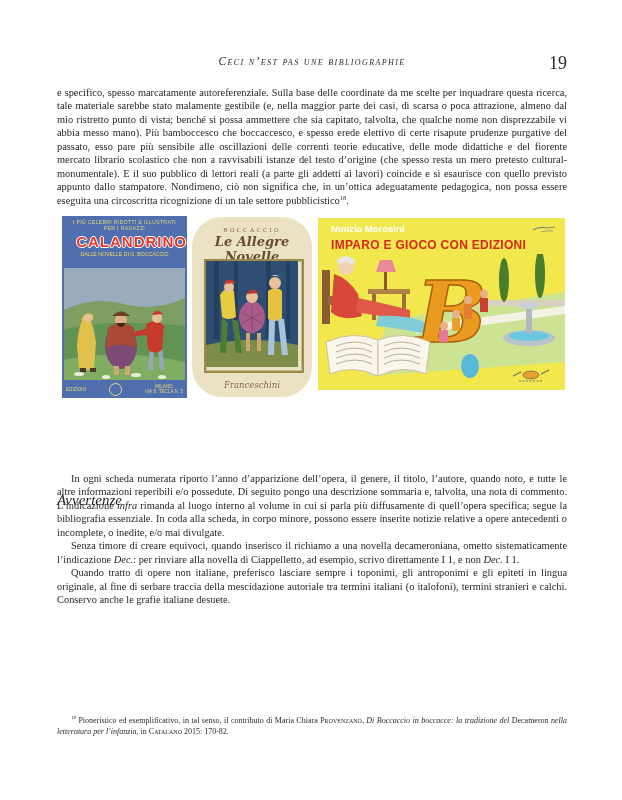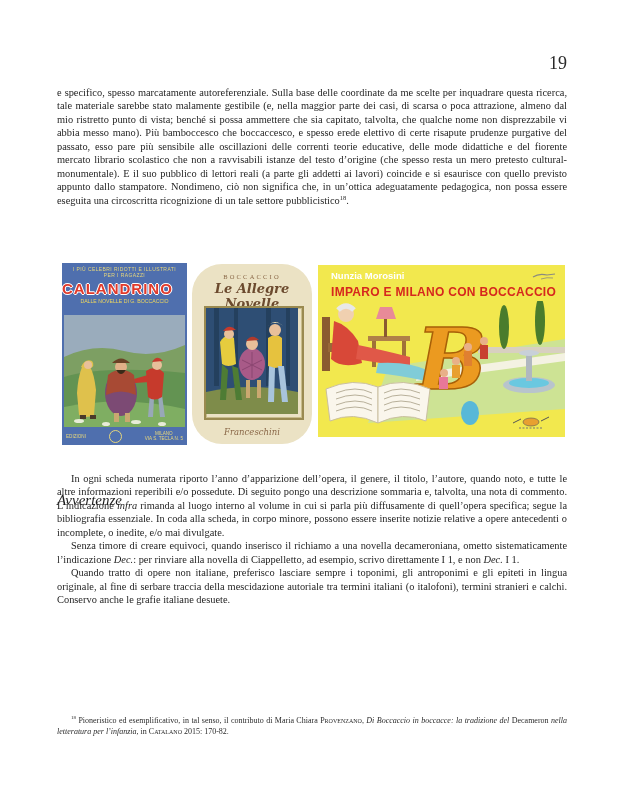--- a/index.html
+++ b/index.html
@@ -11,25 +11,25 @@
   .page-num{position:absolute;top:53px;left:57px;width:510px;text-align:right;font-size:18px;color:#2a2a2a;}
   
   .body-text{position:absolute;top:86px;left:57px;width:510px;font-size:10.4px;
         line-height:13.45px;text-align:justify;color:#1f1f1f;}
   .body-text p{margin:0;}
   .s-i{font-style:italic;margin-top:29px;}
   .s-sc{font-variant:small-caps;}
   .s-sup{vertical-align:super;font-size:0.62em;line-height:0;}
   
   .figure-row{position:absolute;top:216px;left:62px;width:503px;height:182px;}
-  .cover{position:absolute;overflow:hidden;margin-top:47px;}
+  .cover{position:absolute;overflow:hidden;}
   .cover1{left:0;top:0;width:125px;height:182px;}
   .c1-series{padding-top:3px;text-align:center;color:#e6d67c;font-size:5px;line-height:6px;
         font-family:"Liberation Sans",sans-serif;letter-spacing:.4px;width:90%;margin:0 auto;}
-  .c1-title{text-align:left;font-family:"Liberation Sans",sans-serif;font-weight:bold;
+  .c1-title{text-align:right;font-family:"Liberation Sans",sans-serif;font-weight:bold;
         font-size:15px;letter-spacing:1px;color:#e0392b;
         text-shadow:1px 0 #fff,-1px 0 #fff,0 1px #fff,0 -1px #fff;margin-top:2px;}
   .c1-sub{text-align:center;color:#efd75e;font-size:5.2px;font-family:"Liberation Sans",sans-serif;margin-top:1px;}
   .c1-scene{position:absolute;left:2px;top:52px;width:121px;height:112px;}
   .c1-band{position:absolute;bottom:0;left:0;right:0;height:18px;display:flex;
         justify-content:space-between;align-items:center;padding:0 4px;box-sizing:border-box;}
   .c1-band span{color:#e6d67c;font-size:4.6px;line-height:5px;font-family:"Liberation Sans",sans-serif;text-align:center;}
   .c1-logo{width:11px;height:11px;border:1.5px solid #e6d67c;border-radius:50%;flex:0 0 auto;}
   
   .cover2{left:130px;top:1px;width:120px;height:180px;}
@@ -60,20 +60,21 @@
   .indent{text-indent:14px;}
   
   .footnote{position:absolute;top:716px;left:57px;width:510px;font-size:8px;
         line-height:10.6px;text-align:justify;text-indent:14px;color:#2a2a2a;}
 </style>
 </head>
 <body>
 
 <div class="page">
 
+  <div class="running-head">Ceci n’est pas une bibliographie</div>
   <div class="page-num">19</div>
 
   <div class="body-text">
     <p><span>e specifico, spesso marcatamente autoreferenziale. Sulla base delle coordinate da me scelte per inquadrare questa ricerca, tale materiale sarebbe stato malamente gestibile (e, nella maggior parte dei casi, di scarsa o poca attrazione, almeno dal mio ristretto punto di vista; benché si possa ammettere che sia capitato, talvolta, che qualche nome non disprezzabile vi abbia messo mano). Più bamboccesco che boccaccesco, e spesso erede elettivo di certe risapute prudenze purgative del passato, esso pare più sensibile alle oscillazioni delle correnti teorie educative, delle mode didattiche e del fiorente mercato librario scolastico che non a ravvisabili istanze del testo d’origine (che spesso resta un mero pretesto cultural-monumentale). E il suo pubblico di lettori reali (a parte gli addetti ai lavori) coincide e si esaurisce con quello previsto appunto dallo stampatore. Nondimeno, ciò non significa che, in un’ottica adeguatamente pedagogica, non possa essere eseguita una circoscritta ricognizione di un tale settore pubblicistico</span><span class="s-sup">18</span><span>.</span></p>
   </div>
 
   <div class="figure-row">
 
     <div class="cover cover1" style="background: rgb(79, 111, 174);">
       <div class="c1-series">I PIÙ CELEBRI RIDOTTI E ILLUSTRATI PER I RAGAZZI</div>
@@ -146,21 +147,21 @@
       </div>
       <div class="c2-illustrator">Franceschini</div>
     </div>
 
     <div class="cover cover3" style="background: rgb(242, 232, 78);">
       <div class="c3-author">Nunzia Morosini</div>
       <svg class="c3-publogo" viewBox="0 0 26 10">
         <path d="M2,6 Q8,2 16,4 L24,3" stroke="#8a8a80" stroke-width="1.2" fill="none"></path>
         <path d="M10,8 Q16,6 22,7" stroke="#8a8a80" stroke-width="0.8" fill="none"></path>
       </svg>
-      <div class="c3-title" style="color: rgb(214, 40, 30);">IMPARO E MILANO CON BOCCACCIO</div>
+      <div class="c3-title" style="color: rgb(214, 40, 30);">IMPARO E GIOCO CON EDIZIONI</div>
       <svg class="c3-scene" viewBox="0 0 247 130">
         <path d="M70,66 L247,38 L247,108 L50,122 Z" fill="#cde394"></path>
         <path d="M100,72 L247,52 L247,60 L98,80 Z" fill="#f4f2e2"></path>
         <rect x="160" y="46" width="87" height="6" fill="#d8d0c0"></rect>
         <ellipse cx="186" cy="26" rx="5" ry="22" fill="#4a7c2c"></ellipse>
         <ellipse cx="222" cy="20" rx="5" ry="24" fill="#4a7c2c"></ellipse>
         <ellipse cx="211" cy="84" rx="26" ry="8" fill="#b8c4cc"></ellipse>
         <ellipse cx="211" cy="82" rx="20" ry="5" fill="#6ac8e0"></ellipse>
         <rect x="208" y="52" width="6" height="28" fill="#b0b8c0"></rect>
         <ellipse cx="211" cy="52" rx="10" ry="3" fill="#c8d0d8"></ellipse>

